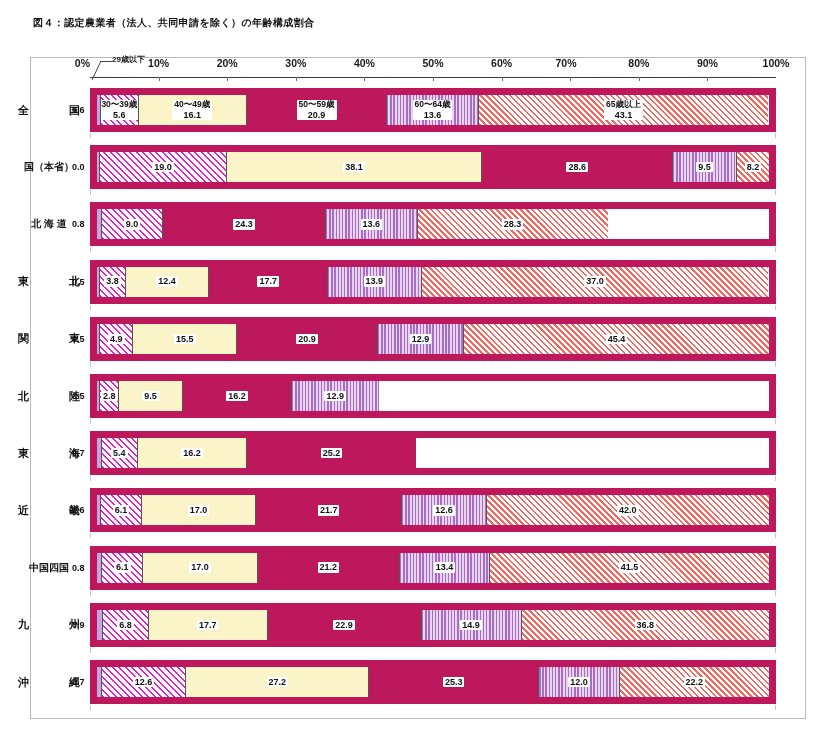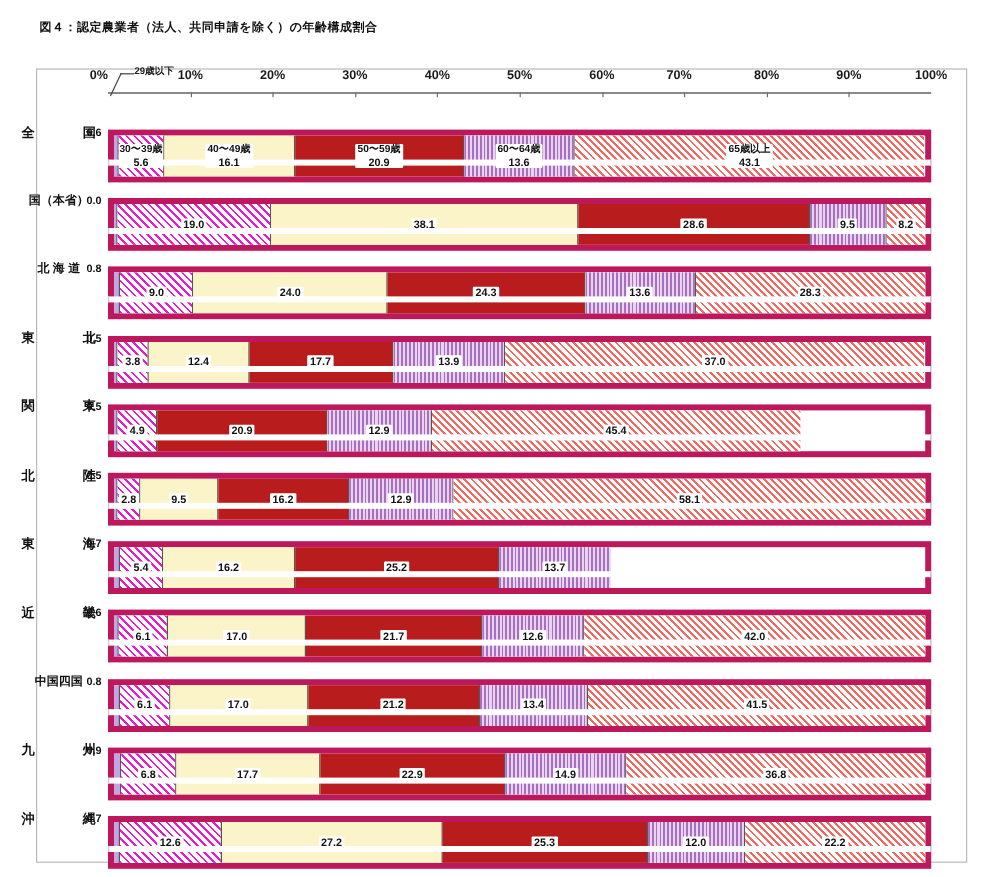--- a/index.html
+++ b/index.html
@@ -148,22 +148,21 @@
     white-space: nowrap;
   }
   .bar {
     position: absolute;
     left: 90px;
     top: 3px;
     width: 686px;
     height: 44px;
     display: flex;
     box-sizing: border-box;
-    border: 5px solid #be185d;
-    margin-top: 20px;
+    border: 7px solid #be185d;
   }
   .seg {
     position: relative;
     height: 100%;
     box-sizing: border-box;
     border-right: 1px solid #555555;
     display: flex;
     align-items: center;
     justify-content: center;
     overflow: hidden;
@@ -189,21 +188,21 @@
   }
 
   
   .fill-a { background-color: #c4a5e2; }          
   .fill-b {                                        
     background-color: #ffffff;
     background-image: repeating-linear-gradient(
       45deg, #ea19cf 0px, #ea19cf 1.6px, #ffffff 1.6px, #ffffff 4.6px);
   }
   .fill-c { background-color: #fbf4c8; }          
-  .fill-d { background-color: #b91c1c; }          
+  .fill-d { background-color: #be185d; }          
   .fill-e {                                        
     background-color: #ffffff;
     background-image: repeating-linear-gradient(
       90deg, #a86fc0 0px, #a86fc0 1.5px, #e8d4ef 1.5px, #e8d4ef 3.2px);
   }
   .fill-f {                                        
     background-color: #ffffff;
     background-image: repeating-linear-gradient(
       45deg, #f4695f 0px, #f4695f 1.7px, #ffffff 1.7px, #ffffff 4.2px);
   }
@@ -299,23 +298,20 @@
     </div>
     <div class="row-gap" style="top: 190.2px;"></div>
     <div class="row" style="top: 199.4px;">
       <div class="row-label tight">北 海 道</div>
       <div class="row-first-val">0.8</div>
       <div class="bar">
         <div class="seg fill-a" style="width: 0.8%;"></div>
         <div class="seg fill-b" style="width: 9%;">
           <span class="seg-text">9.0</span>
         </div>
-        <div class="seg fill-c" style="width: 24%;">
-          <span class="seg-text">24.0</span>
-        </div>
         <div class="seg fill-d" style="width: 24.3%;">
           <span class="seg-text">24.3</span>
         </div>
         <div class="seg fill-e" style="width: 13.6%;">
           <span class="seg-text">13.6</span>
         </div>
         <div class="seg fill-f" style="width: 28.3%;">
           <span class="seg-text">28.3</span>
         </div>
       </div>
@@ -351,20 +347,23 @@
       <div class="row-label">
         <span>関</span>
         <span>東</span>
       </div>
       <div class="row-first-val">0.5</div>
       <div class="bar">
         <div class="seg fill-a" style="width: 0.5%;"></div>
         <div class="seg fill-b" style="width: 4.9%;">
           <span class="seg-text">4.9</span>
         </div>
+        <div class="seg fill-c" style="width: 15.5%;">
+          <span class="seg-text">15.5</span>
+        </div>
         <div class="seg fill-d" style="width: 20.9%;">
           <span class="seg-text">20.9</span>
         </div>
         <div class="seg fill-e" style="width: 12.9%;">
           <span class="seg-text">12.9</span>
         </div>
         <div class="seg fill-f" style="width: 45.4%;">
           <span class="seg-text">45.4</span>
         </div>
       </div>
@@ -383,45 +382,39 @@
         </div>
         <div class="seg fill-c" style="width: 9.5%;">
           <span class="seg-text">9.5</span>
         </div>
         <div class="seg fill-d" style="width: 16.2%;">
           <span class="seg-text">16.2</span>
         </div>
         <div class="seg fill-e" style="width: 12.9%;">
           <span class="seg-text">12.9</span>
         </div>
-        <div class="seg fill-f" style="width: 58.1%;">
-          <span class="seg-text">58.1</span>
-        </div>
       </div>
     </div>
     <div class="row-gap" style="top: 419px;"></div>
     <div class="row" style="top: 428.2px;">
       <div class="row-label">
         <span>東</span>
         <span>海</span>
       </div>
       <div class="row-first-val">0.7</div>
       <div class="bar">
         <div class="seg fill-a" style="width: 0.7%;"></div>
         <div class="seg fill-b" style="width: 5.4%;">
           <span class="seg-text">5.4</span>
         </div>
         <div class="seg fill-c" style="width: 16.2%;">
           <span class="seg-text">16.2</span>
         </div>
         <div class="seg fill-d" style="width: 25.2%;">
           <span class="seg-text">25.2</span>
-        </div>
-        <div class="seg fill-e" style="width: 13.7%;">
-          <span class="seg-text">13.7</span>
         </div>
       </div>
     </div>
     <div class="row-gap" style="top: 476.2px;"></div>
     <div class="row" style="top: 485.4px;">
       <div class="row-label">
         <span>近</span>
         <span>畿</span>
       </div>
       <div class="row-first-val">0.6</div>

